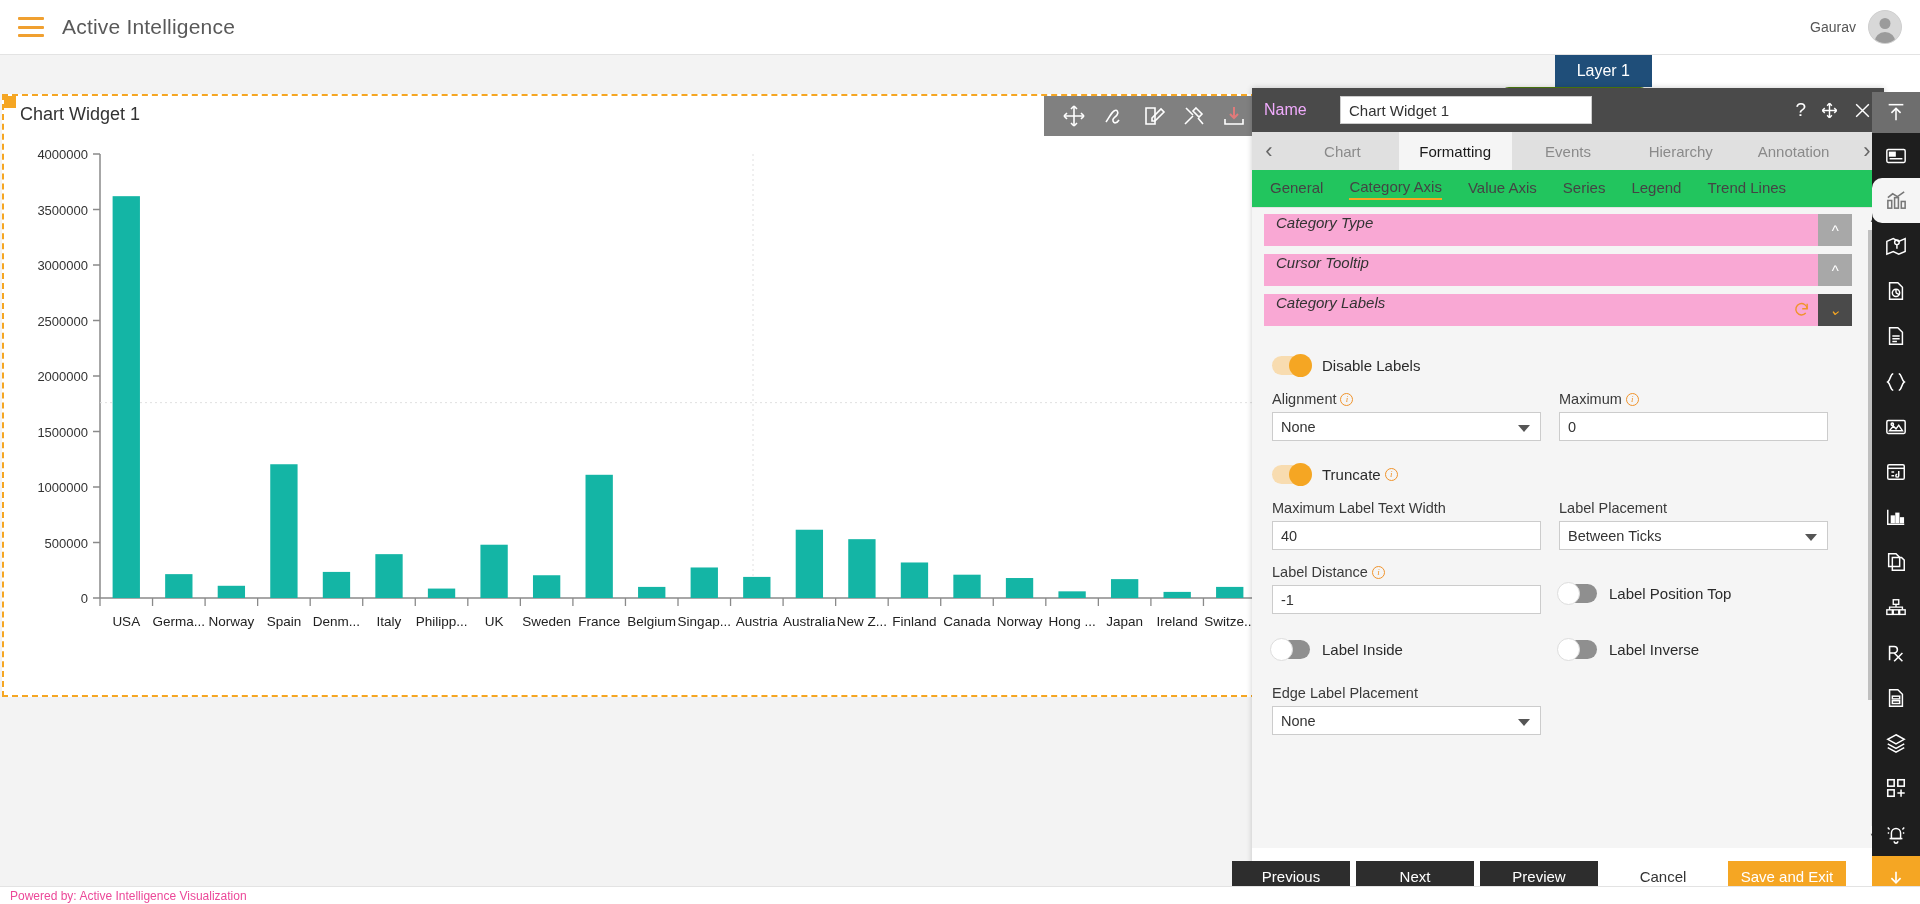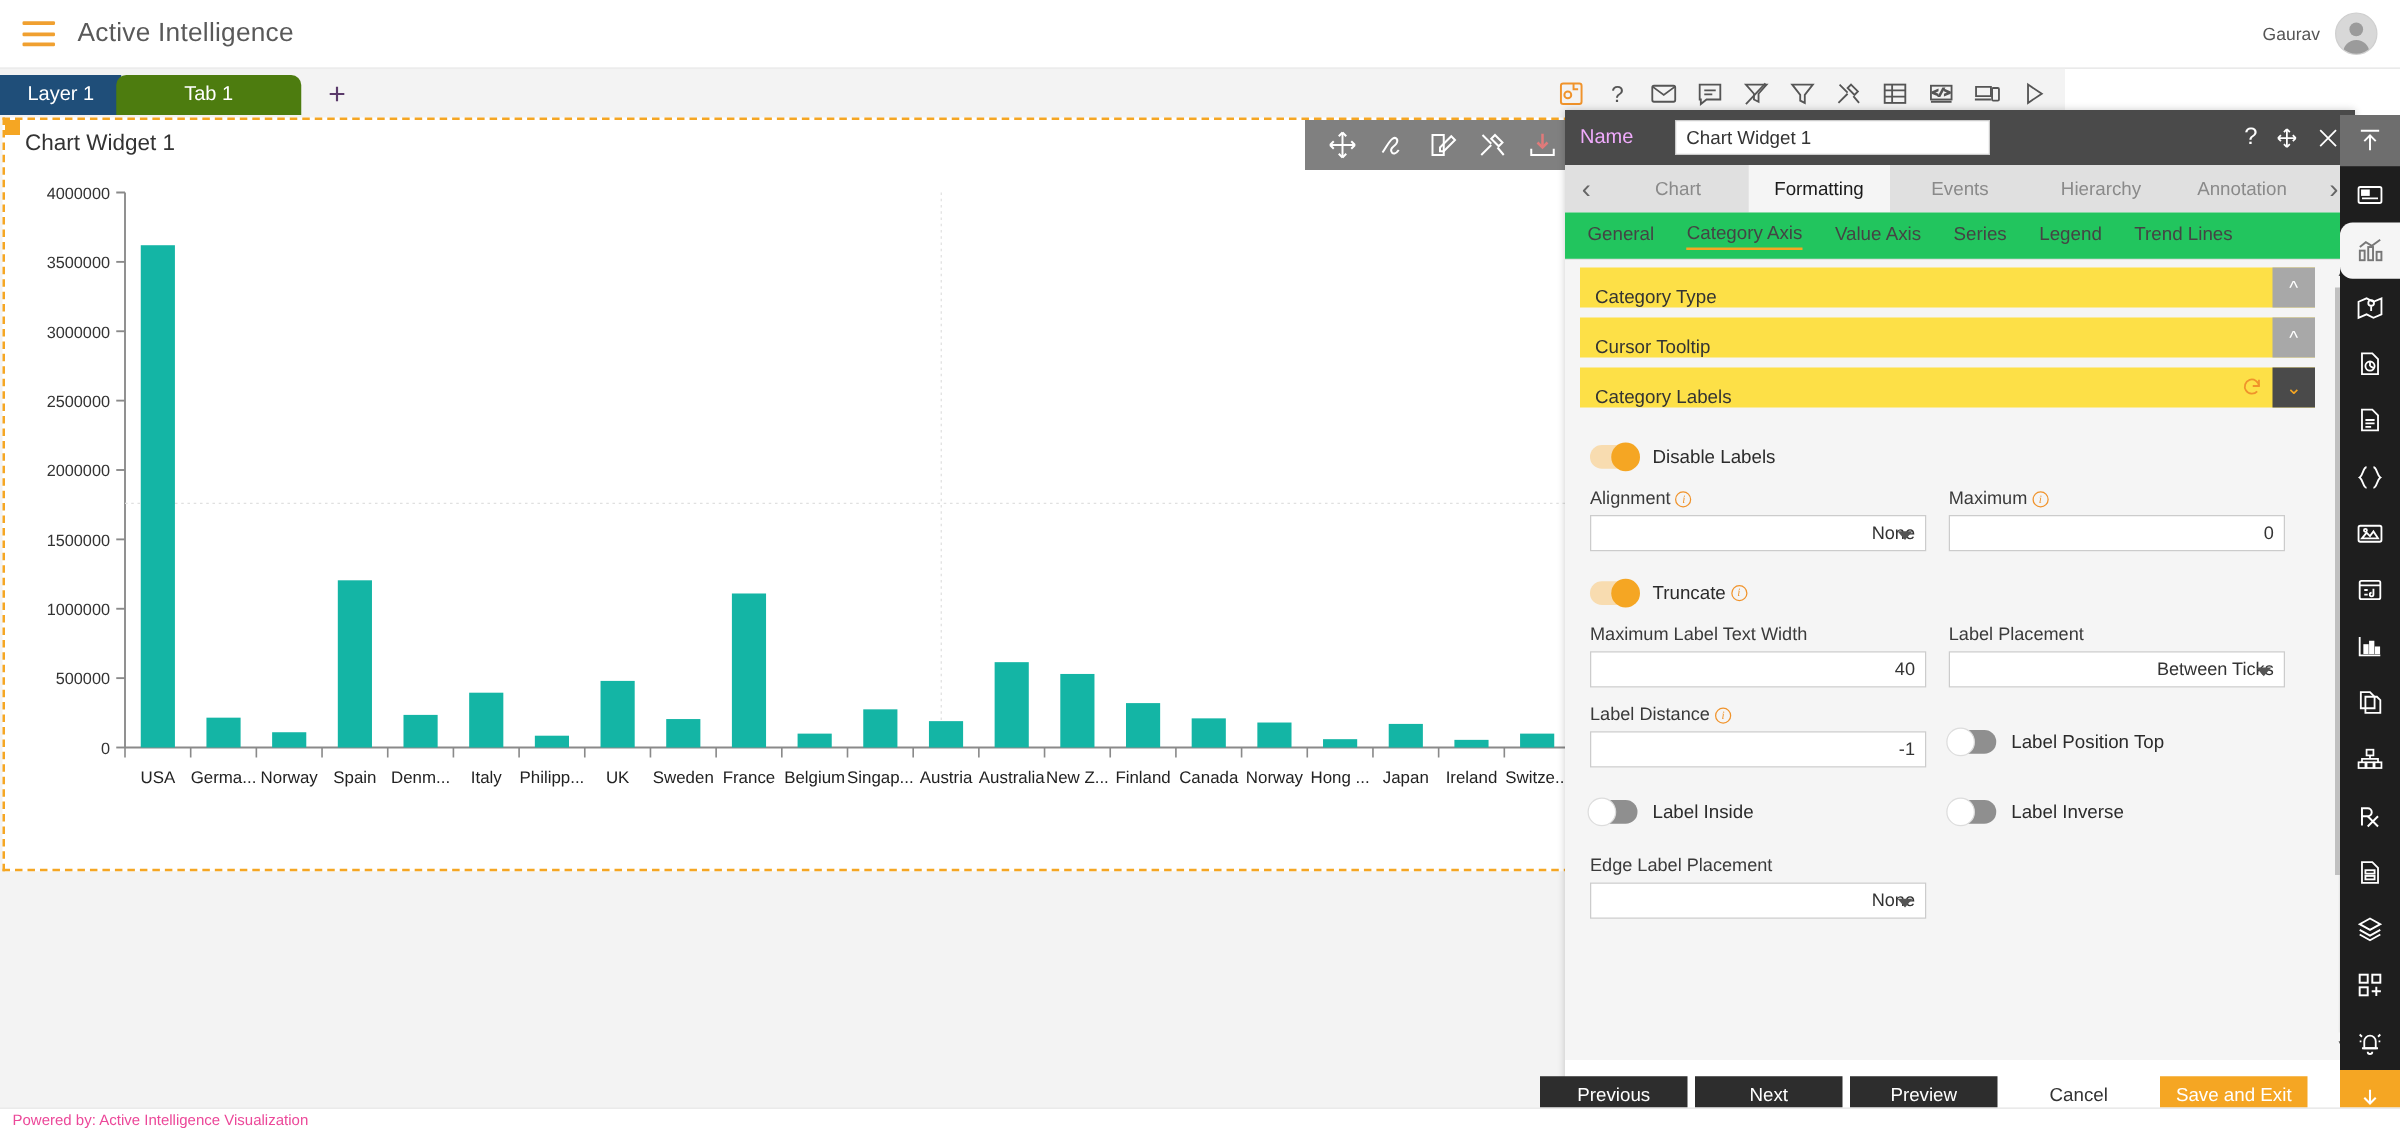--- a/index.html
+++ b/index.html
@@ -25,21 +25,21 @@
   .avatar { width: 34px; height: 34px; border-radius: 50%; background: #d8d8d8;
     border: 1px solid #cfcfcf; position: relative; overflow: hidden; }
   .avatar::before { content:""; position:absolute; left:50%; top:7px; width:11px; height:11px;
     border-radius:50%; background:#9b9b9b; transform:translateX(-50%); }
   .avatar::after { content:""; position:absolute; left:50%; top:21px; width:21px; height:15px;
     border-radius:11px 11px 0 0; background:#9b9b9b; transform:translateX(-50%); }
 
   
   .tabstrip {
     position: absolute; left: 0; top: 55px; width: 1652px; height: 37px;
-    background: #f3f3f3; display: flex; align-items: flex-end;
+    background: #f3f3f3; display: flex; align-items: flex-end; flex-direction: column;
   }
   .layer-tab {
     background: #1f4e79; color: #fff; font-size: 16px;
     padding: 8px 22px; height: 32px; line-height: 16px;
   }
   .page-tab {
     background: #4d7c0f; color: #fff; font-size: 16px;
     padding: 8px 54px; height: 32px; line-height: 16px;
     border-radius: 8px 8px 0 0; position: relative; left: -4px;
   }
@@ -103,41 +103,41 @@
     height: 38px; background: #22c55e; display:flex; align-items:center;
     gap: 26px; padding-left: 18px; border-bottom: 1px solid #e2e2e2;
   }
   .stab { font-size: 15px; color: #444; cursor:pointer; padding-bottom: 3px; }
   .stab.active { border-bottom: 2px solid #f5a623; }
 
   .panel-body { flex: 1; overflow: hidden; position: relative; background:#f5f5f5; }
   .scroll-inner { position:absolute; left:0; top:0; right:22px; bottom:0; padding: 6px 10px 0 12px; }
 
   .accordion {
-    background: #fde047; height: 32px; display: flex; align-items: flex-end;
-    padding-left: 12px; font-size: 15px; color: #333; margin-bottom: 8px; position: relative;
+    background: #f9a8d4; height: 32px; display: flex; align-items: flex-start;
+    padding-left: 12px; font-size: 15px; color: #333; margin-bottom: 8px; position: relative; font-style: italic;
   }
   .acc-btn { position:absolute; right:0; top:0; width: 34px; height: 32px;
     display:flex; align-items:center; justify-content:center; cursor:pointer; }
   .acc-btn.collapsed { background: #a8a8a8; color:#fff; }
   .acc-btn.expanded { background: #4a4a4a; color:#f5a623; }
   .acc-refresh { position:absolute; right: 42px; top: 7px; cursor:pointer; }
 
   .form { padding: 10px 6px 0 8px; }
   .row { display: flex; margin-bottom: 4px; }
   .col { width: 50%; padding-right: 18px; }
   .fld-label { font-size: 14.5px; color: #3a3a3a; margin-bottom: 5px; display:flex;
     align-items:center; gap: 4px; }
   .info { width: 13px; height: 13px; border: 1px solid #f0932b; border-radius: 50%;
     color: #f0932b; font-size: 9px; line-height: 11px; text-align: center;
     font-family: "Liberation Serif", serif; font-style: italic; }
   .select, .textinput {
     width: 100%; height: 29px; background: #fff; border: 1px solid #ccc;
     font-size: 14.5px; color: #333; padding: 0 8px; display:flex; align-items:center;
-    position: relative; font-family: "Liberation Sans", sans-serif; justify-content: flex-end;
+    position: relative; font-family: "Liberation Sans", sans-serif;
   }
   .select::after { content:""; position:absolute; right: 10px; top: 12px;
     border-left: 6px solid transparent; border-right: 6px solid transparent;
     border-top: 7px solid #555; }
   .toggle-row { display:flex; align-items:center; gap: 12px; margin: 12px 0 16px 0; }
   .toggle { width: 38px; height: 19px; border-radius: 10px; position: relative; cursor:pointer; }
   .toggle.on { background: #f8dcb0; }
   .toggle.off { background: #8f8f8f; }
   .toggle .knob { position:absolute; top: -2px; width: 23px; height: 23px; border-radius: 50%; }
   .toggle.on .knob { right: -2px; background: #f5a623; }

